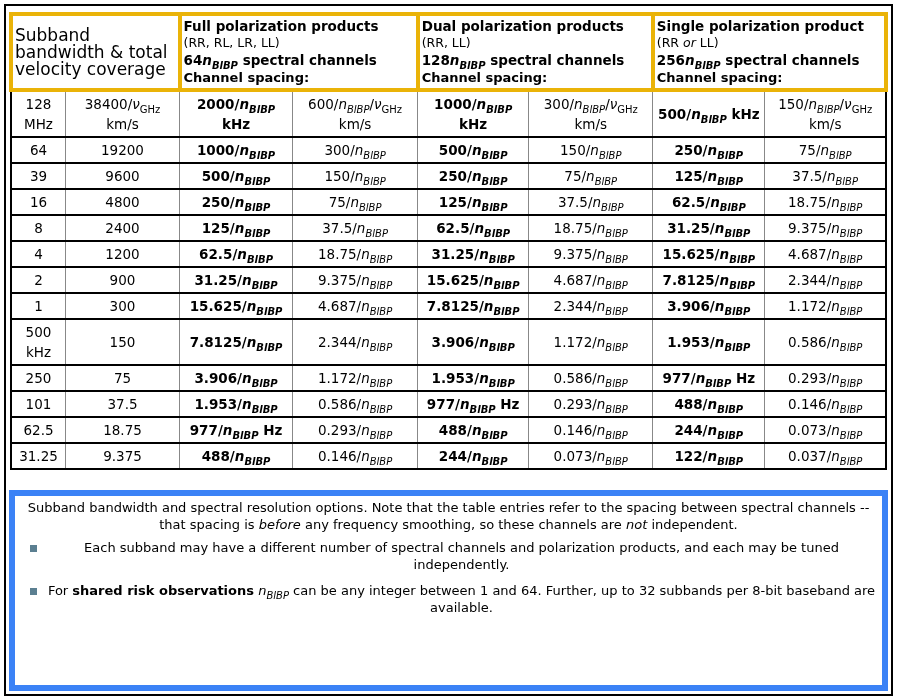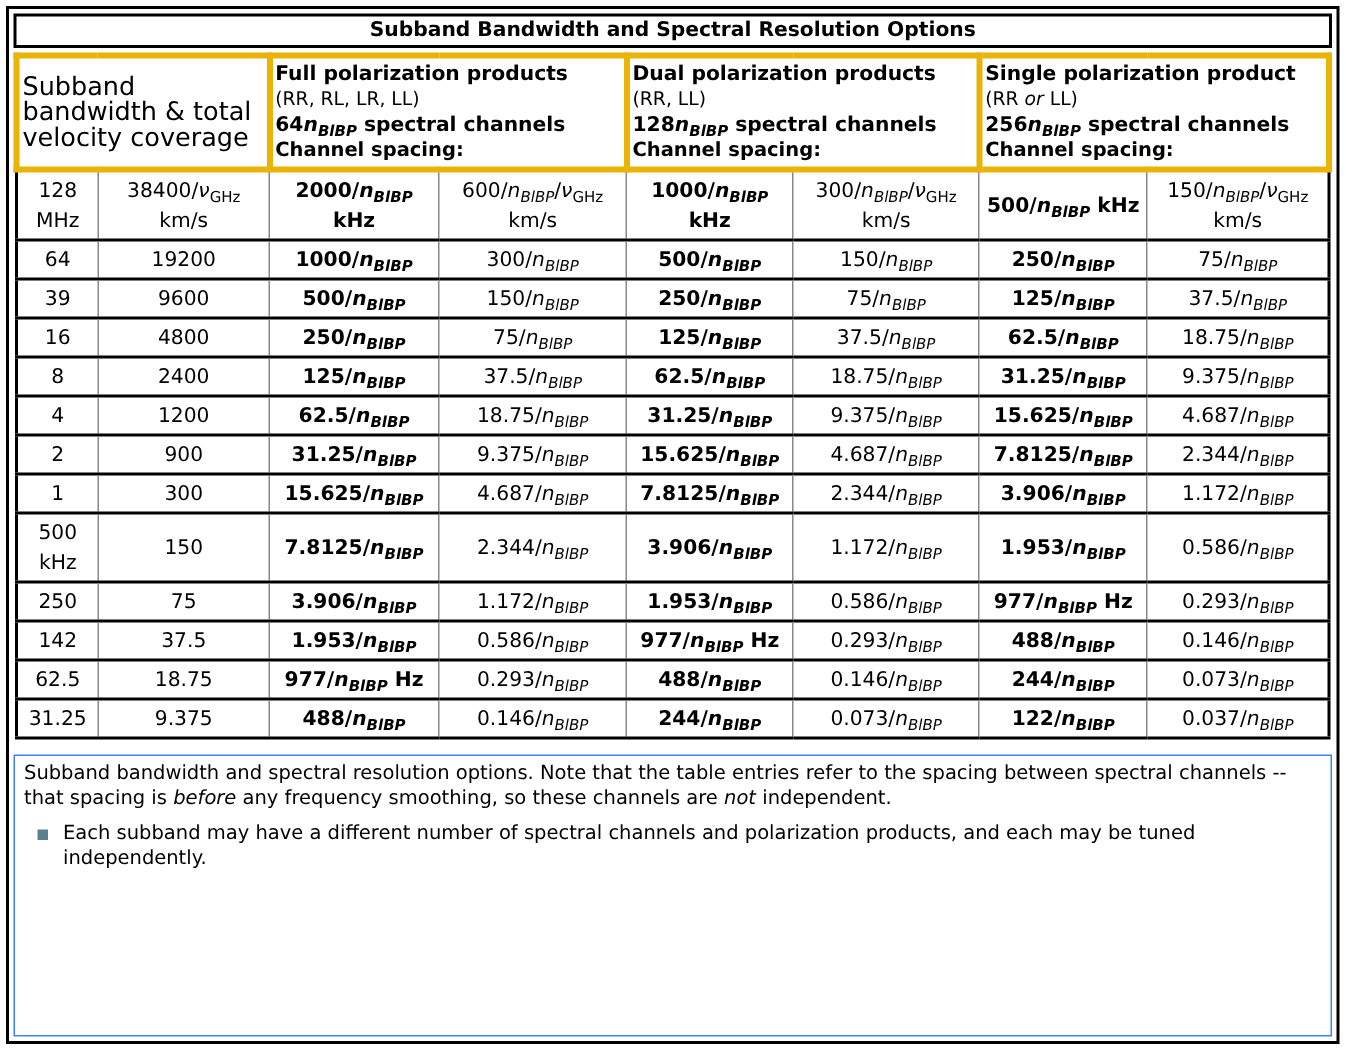--- a/index.html
+++ b/index.html
@@ -17,32 +17,31 @@
   .gp{font-weight:normal;font-size:12.5px;line-height:16px;}
   .gc{font-weight:bold;font-size:13.5px;line-height:18px;}
   .gs{font-weight:bold;font-size:13px;line-height:17px;}
   table.opts td{border:1px solid #888;border-top:2px solid #000;border-bottom:2px solid #000;
                 text-align:center;font-size:13.5px;line-height:20px;padding:2px 3px;
                 overflow:hidden;}
   td.gstart, th.gstart{border-left:6px double #000;font-weight:bold;}
   td.dotted{border-top:3px dotted #000;border-radius:16px;}
   sub{font-size:10px;line-height:0;}
   i sub, sub i{font-style:italic;}
-  .footer{border:1px solid #3b82f6;margin-top:10px;flex:1 1 auto;overflow:hidden;
-          padding:3px 6px;font-size:13px;line-height:16.5px;}
+  .footer{border:6px solid #3b82f6;margin-top:20px;flex:1 1 auto;overflow:hidden;
+          padding:3px 6px;font-size:13px;line-height:16.5px;text-align:center;}
   .caption{margin:1px 0 7px 0;}
   ul.notes{list-style:none;margin:0;padding:0 0 0 9px;}
   ul.notes li{position:relative;padding-left:17px;margin-bottom:10px;}
   .sq{position:absolute;left:0;top:5px;width:7px;height:7px;display:inline-block;}
 </style>
 </head>
 <body>
 
 <div class="frame">
-  <div class="title-box">Subband Bandwidth and Spectral Resolution Options</div>
 
   <table class="opts">
     <colgroup id="cols">
         <col style="width: 54px;">
         <col style="width: 113px;">
         <col style="width: 112px;">
         <col style="width: 124px;">
         <col style="width: 110px;">
         <col style="width: 123px;">
         <col style="width: 111px;">
@@ -166,21 +165,21 @@
           <td>250</td>
           <td>75</td>
           <td class="gstart">3.906/<i>n</i><sub><i>BlBP</i></sub></td>
           <td>1.172/<i>n</i><sub><i>BlBP</i></sub></td>
           <td class="gstart">1.953/<i>n</i><sub><i>BlBP</i></sub></td>
           <td>0.586/<i>n</i><sub><i>BlBP</i></sub></td>
           <td class="gstart dotted">977/<i>n</i><sub><i>BlBP</i></sub> Hz</td>
           <td>0.293/<i>n</i><sub><i>BlBP</i></sub></td>
         </tr>
         <tr>
-          <td>142</td>
+          <td>101</td>
           <td>37.5</td>
           <td class="gstart">1.953/<i>n</i><sub><i>BlBP</i></sub></td>
           <td>0.586/<i>n</i><sub><i>BlBP</i></sub></td>
           <td class="gstart dotted">977/<i>n</i><sub><i>BlBP</i></sub> Hz</td>
           <td>0.293/<i>n</i><sub><i>BlBP</i></sub></td>
           <td class="gstart">488/<i>n</i><sub><i>BlBP</i></sub></td>
           <td>0.146/<i>n</i><sub><i>BlBP</i></sub></td>
         </tr>
         <tr>
           <td>62.5</td>
@@ -202,15 +201,16 @@
           <td class="gstart">122/<i>n</i><sub><i>BlBP</i></sub></td>
           <td>0.037/<i>n</i><sub><i>BlBP</i></sub></td>
         </tr>
       </tbody>
   </table>
 
   <div class="footer">
     <div class="caption">Subband bandwidth and spectral resolution options. Note that the table entries refer to the spacing between spectral channels -- that spacing is <i>before</i> any frequency smoothing, so these channels are <i>not</i> independent.</div>
     <ul class="notes" id="notes-list">
         <li><span class="sq" style="background: rgb(91, 127, 145);"></span><span>Each subband may have a different number of spectral channels and polarization products, and each may be tuned independently.</span></li>
+        <li><span class="sq" style="background: rgb(91, 127, 145);"></span><span>For <b>shared risk observations</b> <i>n</i><sub><i>BlBP</i></sub> can be any integer between 1 and 64. Further, up to 32 subbands per 8-bit baseband are available.</span></li>
       </ul>
   </div>
 </div>
 
 </body></html>

